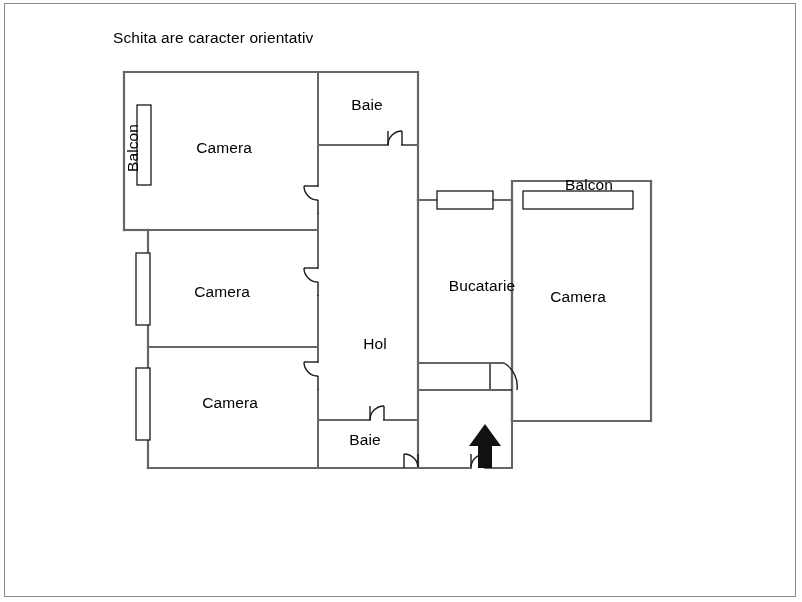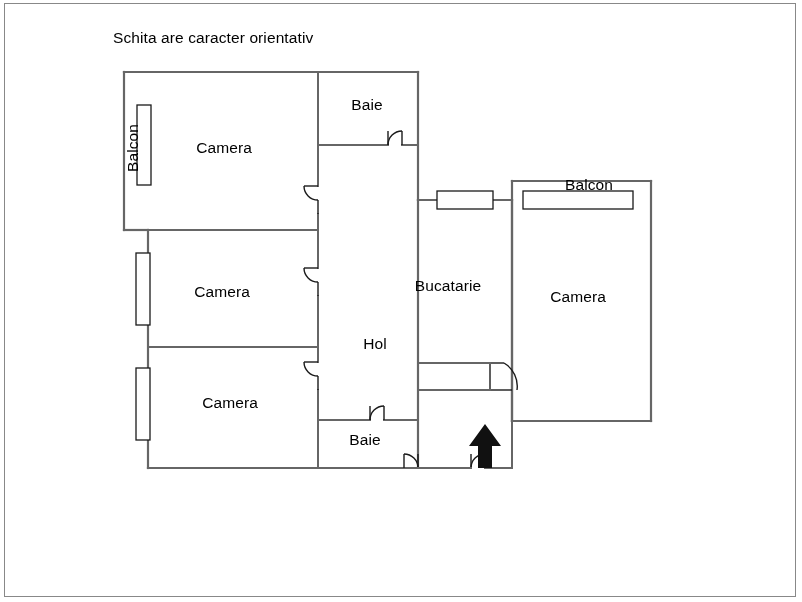--- a/index.html
+++ b/index.html
@@ -186,17 +186,17 @@
 
   </svg>
 
   <div class="room-label vertical" style="left:133px; top:148px;">Balcon</div>
   <div class="room-label" style="left:224px; top:148px;">Camera</div>
   <div class="room-label" style="left:367px; top:105px;">Baie</div>
   <div class="room-label" style="left:222px; top:292px;">Camera</div>
   <div class="room-label" style="left:375px; top:344px;">Hol</div>
   <div class="room-label" style="left:230px; top:403px;">Camera</div>
   <div class="room-label" style="left:365px; top:440px;">Baie</div>
-  <div class="room-label" style="left:448px; top:286px;">Bucatarie</div>
+  <div class="room-label" style="left:482px; top:286px;">Bucatarie</div>
   <div class="room-label" style="left:589px; top:185px;">Balcon</div>
   <div class="room-label" style="left:578px; top:297px;">Camera</div>
 
 </div>
 
 </body></html>

